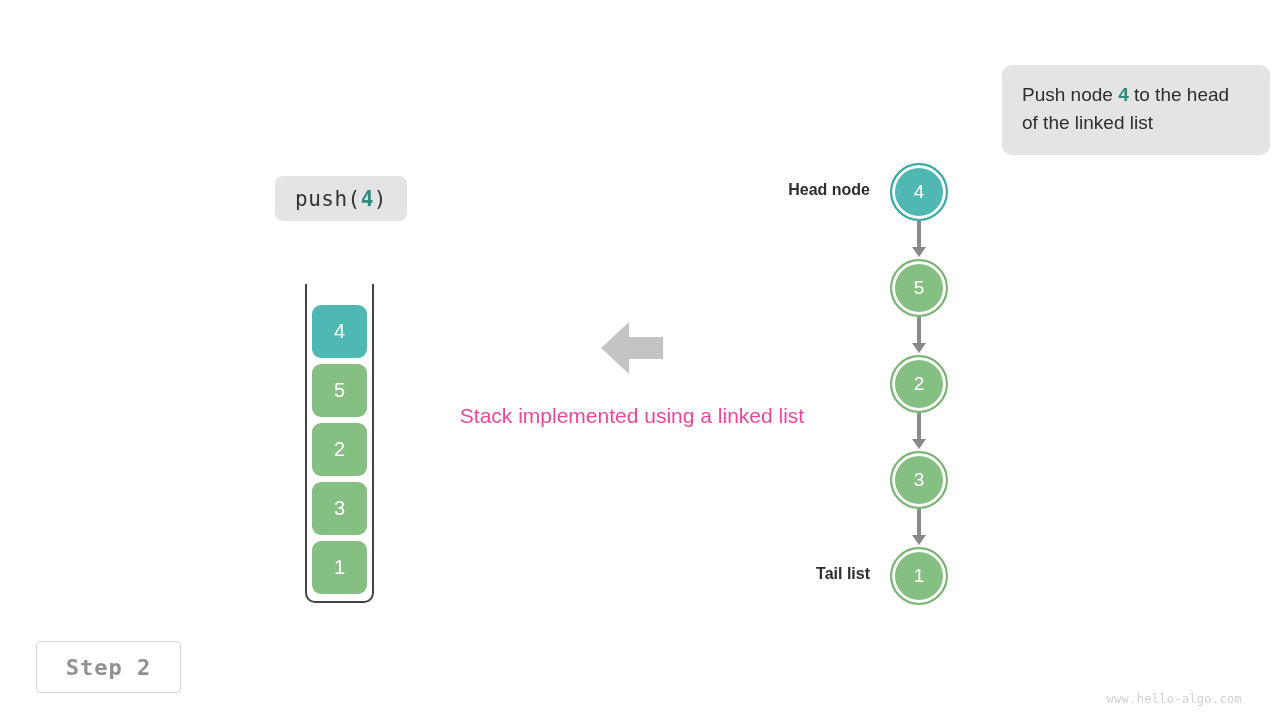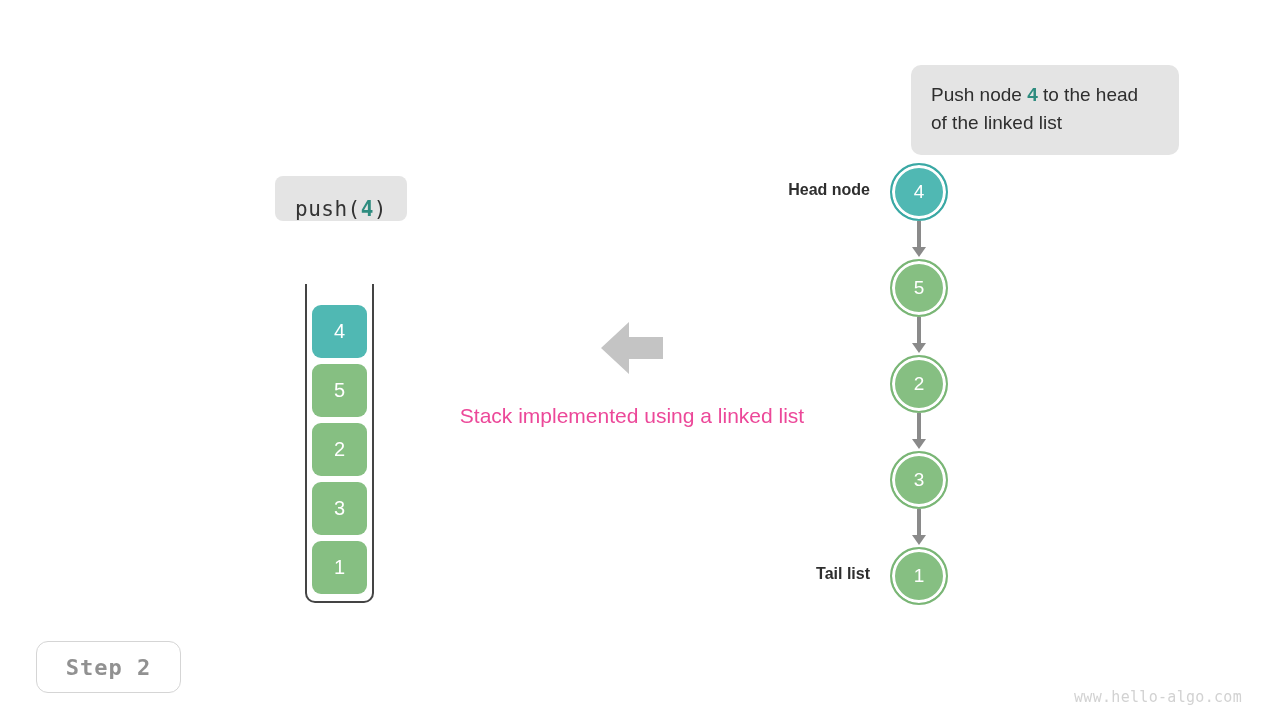--- a/index.html
+++ b/index.html
@@ -12,21 +12,21 @@
     height: 720px;
     position: relative;
     overflow: hidden;
     font-family: "Liberation Sans", sans-serif;
     -webkit-font-smoothing: antialiased;
   }
 
   
   #annotation-box {
     position: absolute;
-    left: 911px;
+    left: 1002px;
     top: 65px;
     width: 268px;
     box-sizing: border-box;
     padding: 16px 20px 18px 20px;
     background: #e4e4e4;
     border-radius: 10px;
     font-size: 19px;
     line-height: 28px;
     color: #2e2e2e;
   }
@@ -39,21 +39,21 @@
   #push-label {
     position: absolute;
     left: 275px;
     top: 176px;
     width: 132px;
     height: 45px;
     box-sizing: border-box;
     background: #e4e4e4;
     border-radius: 8px;
     display: flex;
-    align-items: flex-end;
+    align-items: center;
     justify-content: center;
     font-family: "DejaVu Sans Mono", "Liberation Mono", monospace;
     font-size: 21px;
     color: #333333;
     letter-spacing: 0.5px;
   }
   #push-label .accent { font-weight: bold; }
 
   
   #stack-container {
@@ -172,39 +172,39 @@
 
   
   #step-badge {
     position: absolute;
     left: 36px;
     top: 641px;
     width: 145px;
     height: 52px;
     box-sizing: border-box;
     border: 1px solid #d5d5d5;
-    border-radius: 12px;
+    border-radius: 4px;
     background: #ffffff;
     display: flex;
     align-items: center;
     justify-content: center;
     font-family: "DejaVu Sans Mono", "Liberation Mono", monospace;
     font-size: 22px;
     font-weight: bold;
     color: #919191;
     letter-spacing: 1px;
   }
 
   
   #watermark {
     position: absolute;
     right: 38px;
     bottom: 14px;
     font-family: "DejaVu Sans Mono", "Liberation Mono", monospace;
-    font-size: 15px;
+    font-size: 12px;
     color: #d2d2d2;
     letter-spacing: 0.3px;
   }
 </style>
 </head>
 <body>
 
 <div id="annotation-box">
   <span>Push node </span><span class="accent">4</span><span> to the head of the linked list</span>
 </div>

